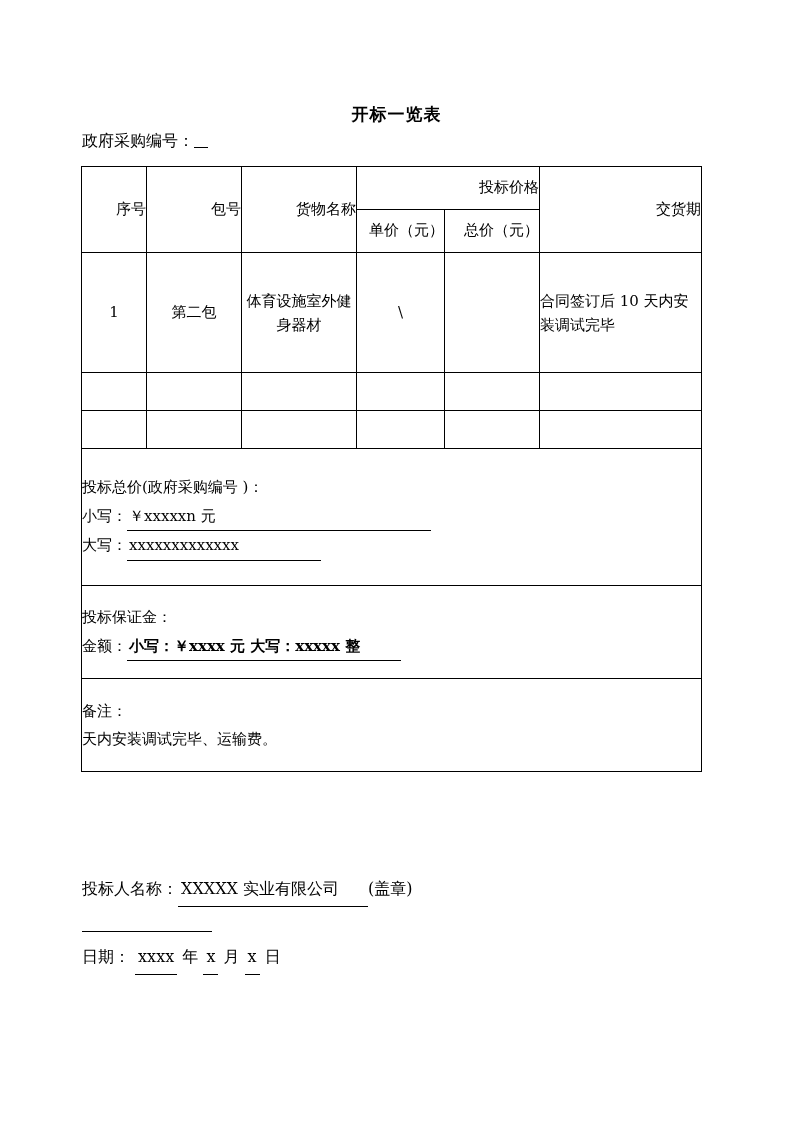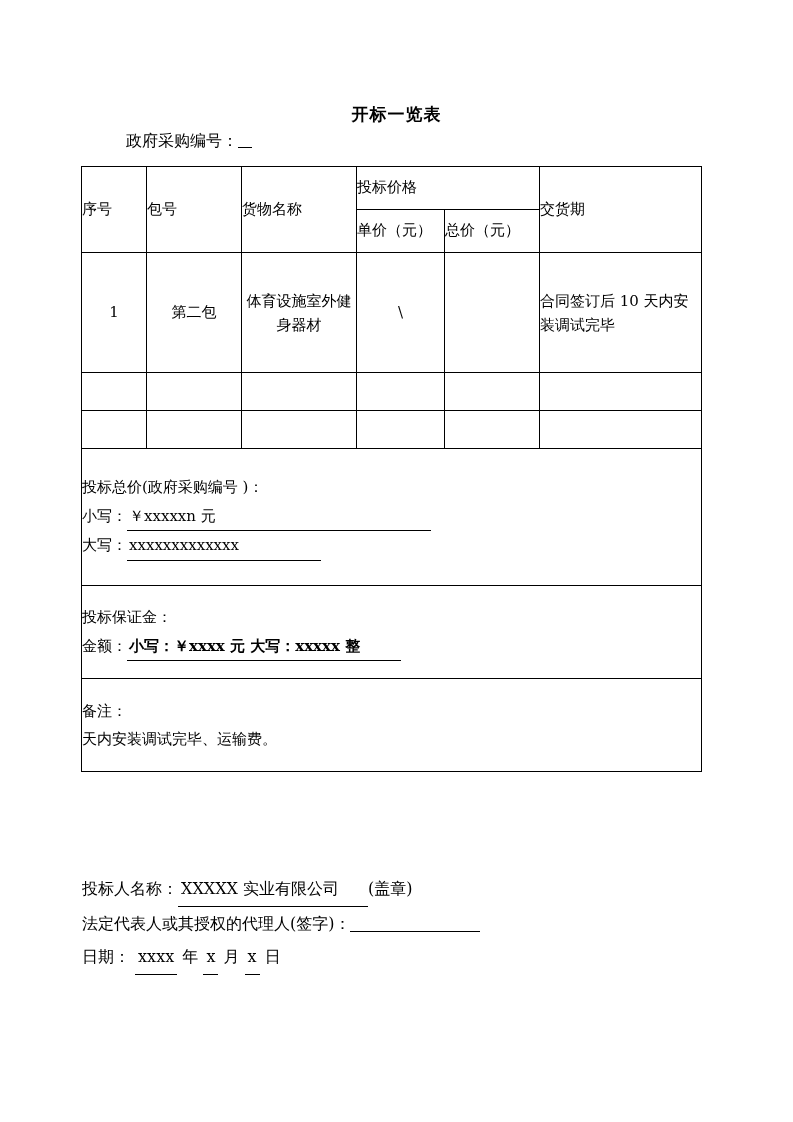--- a/index.html
+++ b/index.html
@@ -32,21 +32,20 @@
     letter-spacing: 1px;
     font-family: "DejaVu Serif", "Liberation Serif", serif;
   }
   .proc-no {
     position: absolute;
     left: 82px;
     top: 131px;
     font-size: 16px;
     font-family: "DejaVu Serif", "Liberation Serif", serif;
     white-space: nowrap;
-    margin-left: 44px;
   }
   .proc-no .blank {
     display: inline-block;
     width: 14px;
     border-bottom: 1px solid #000;
     vertical-align: -2px;
   }
   table.main {
     position: absolute;
     left: 81px;
@@ -57,21 +56,21 @@
     font-family: "DejaVu Serif", "Liberation Serif", serif;
   }
   table.main td, table.main th {
     border: 1px solid #000000;
     font-weight: normal;
     font-size: 15px;
     padding: 0;
     vertical-align: middle;
   }
   .th-cell {
-    text-align: left;
+    text-align: right;
     line-height: 1.3;
   }
   .hdr-tall { height: 84px; }
   .hdr-top { height: 42px; }
   .hdr-bot { height: 42px; }
   .row-item { height: 120px; }
   .row-empty { height: 38px; }
   .cell-center {
     text-align: center;
     line-height: 1.5;
@@ -198,20 +197,20 @@
         </td>
       </tr>
     </tbody>
   </table>
 
   <div class="footer">
     <div class="row">
       <span>投标人名称：</span><span class="ul">XXXXX 实业有限公司</span><span class="ul" style="width:20px;">&nbsp;</span><span>(盖章)</span>
     </div>
     <div class="row">
-      <span>法定代表人或其授权的代理人(签字)：</span><span class="ul-gap"></span>
+      <span class="ul-gap"></span>
     </div>
     <div class="row">
       <span>日期：</span>&nbsp;<span class="ul">xxxx</span>&nbsp;<span>年</span>&nbsp;<span class="ul">x</span>&nbsp;<span>月</span>&nbsp;<span class="ul">x</span>&nbsp;<span>日</span>
     </div>
   </div>
 
 </div>
 
 </body></html>

